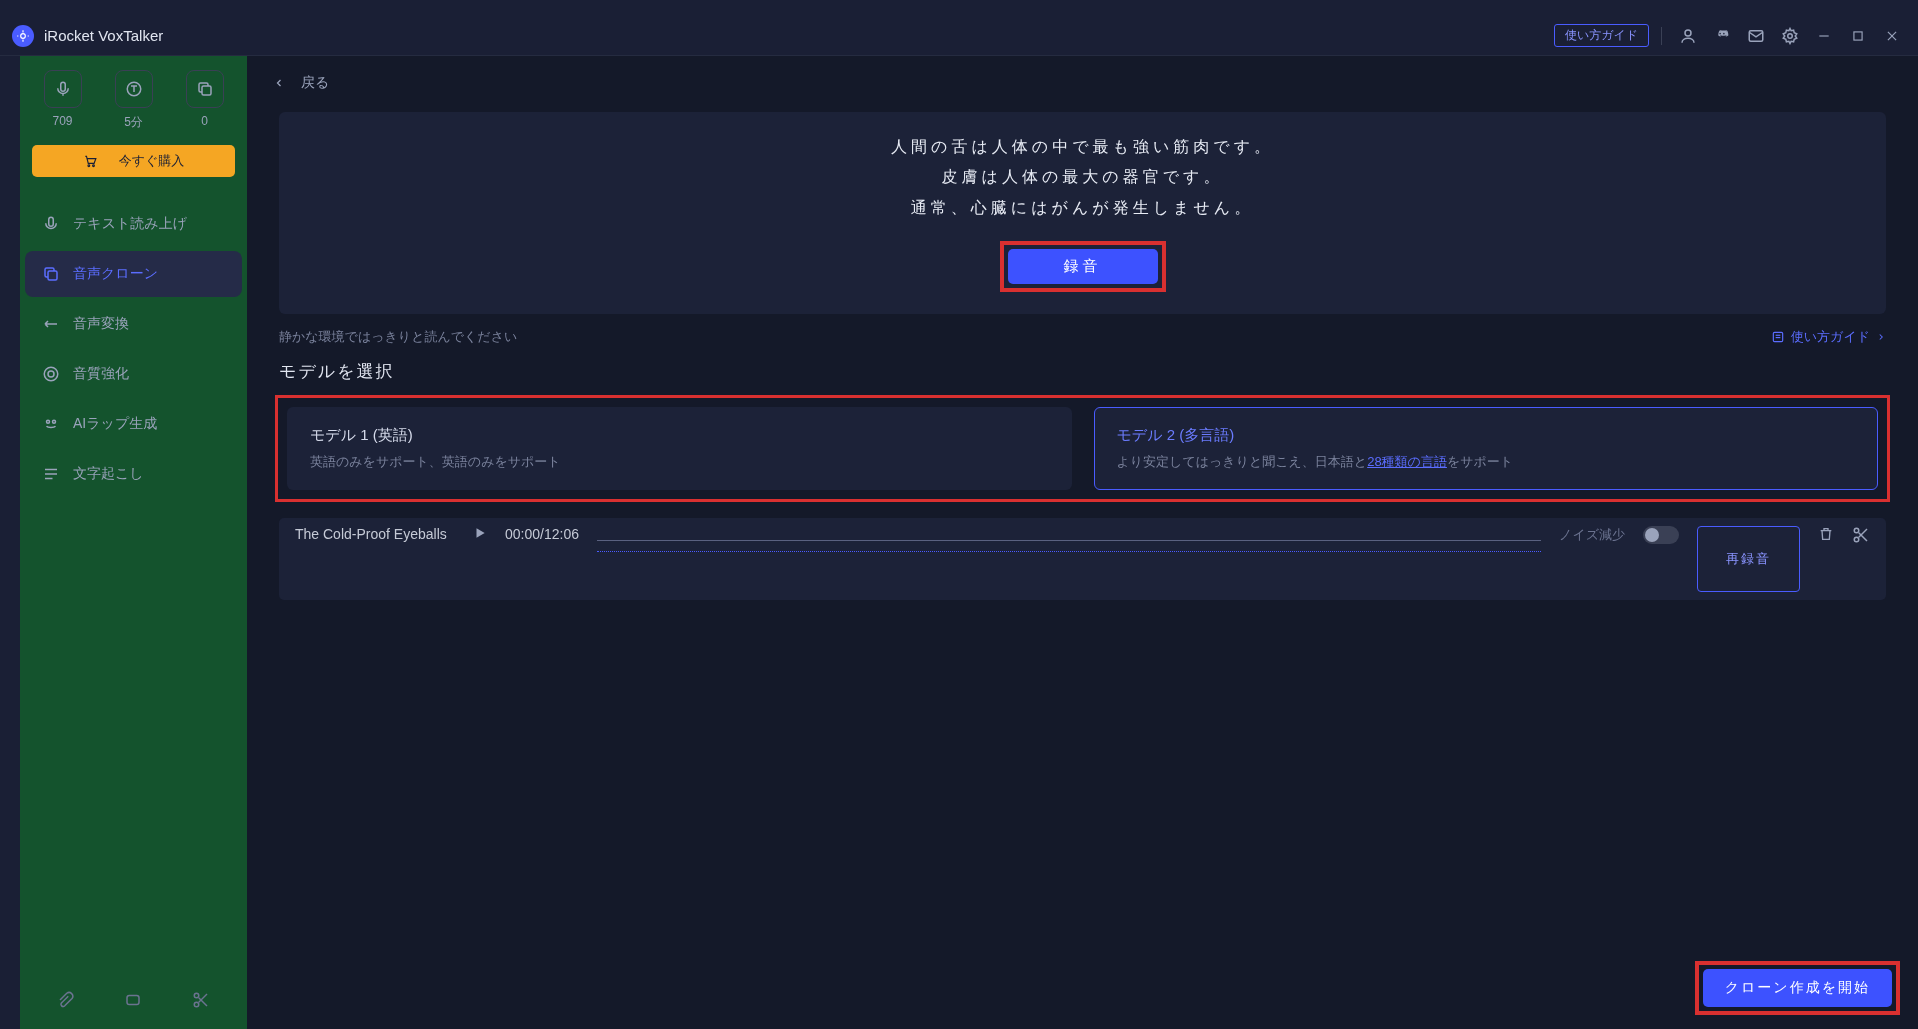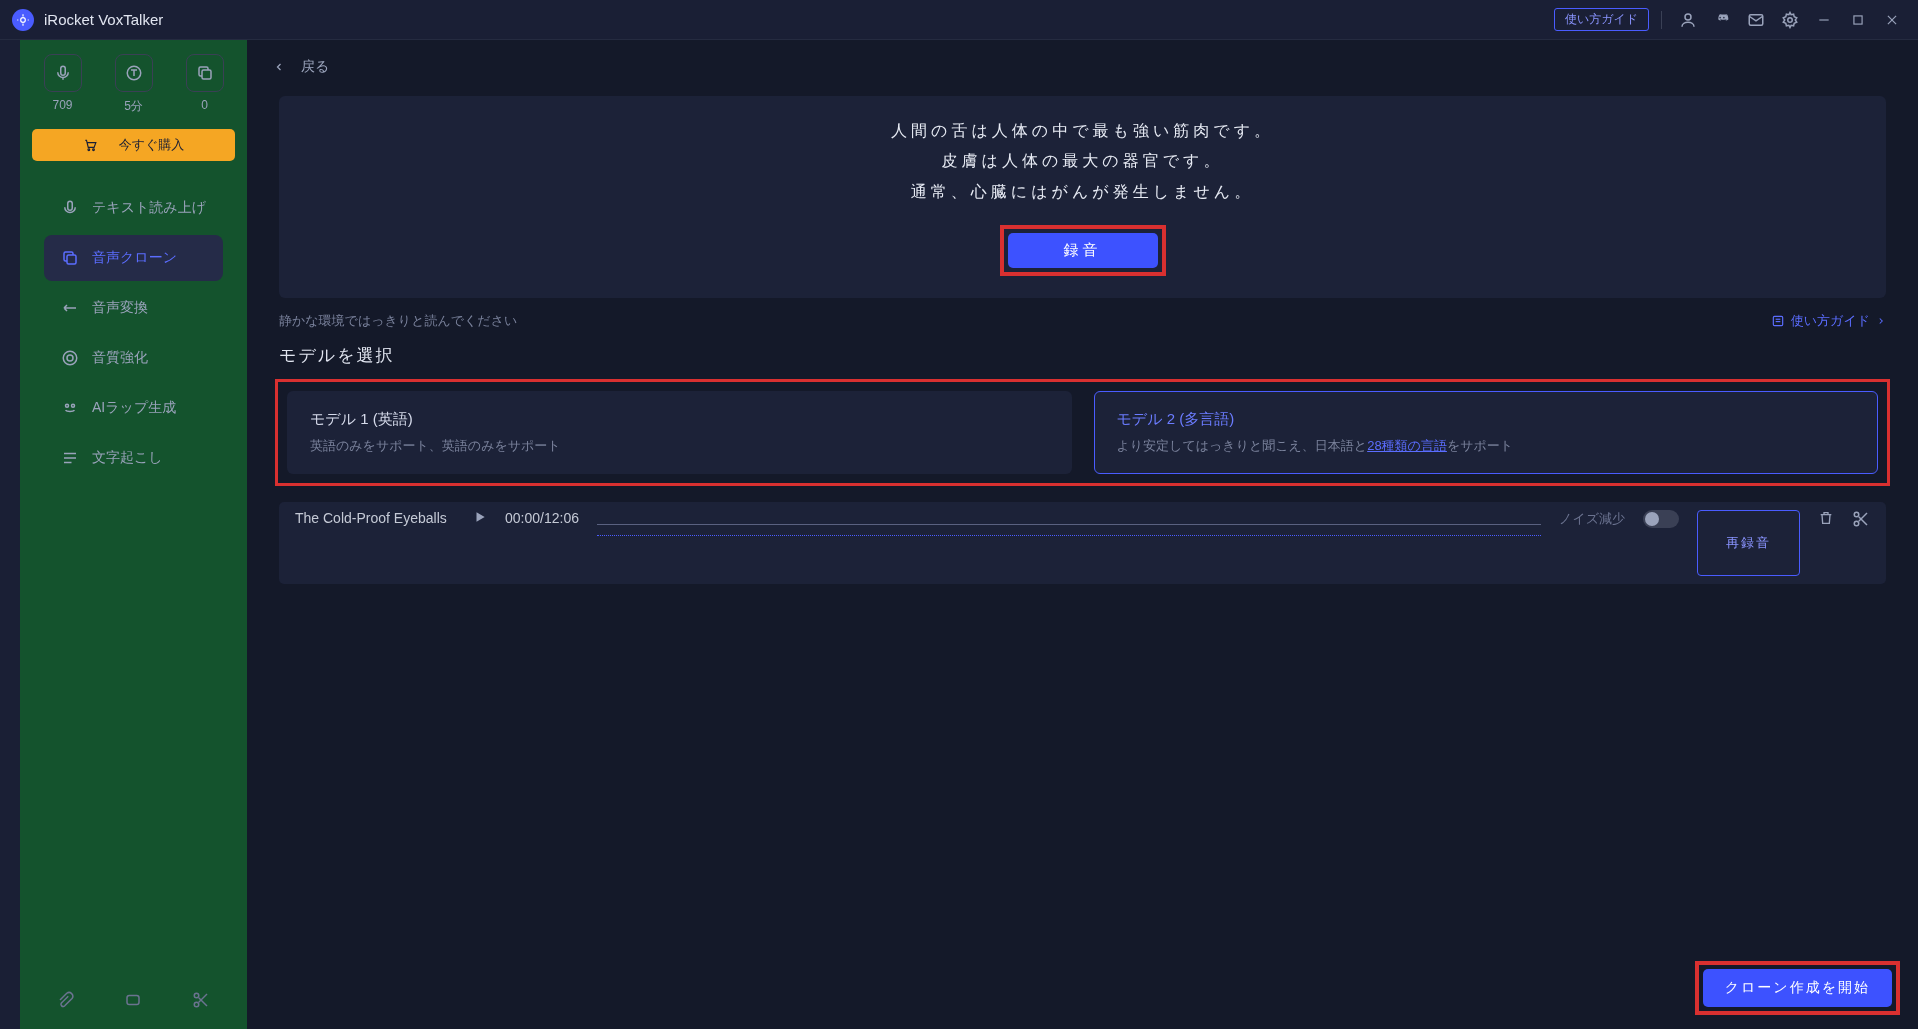--- a/index.html
+++ b/index.html
@@ -14,20 +14,21 @@
       flex-direction: column;
     }
     .titlebar {
       height: 40px;
       background: #1a1f35;
       display: flex;
       align-items: center;
       justify-content: space-between;
       padding: 0 12px;
       border-bottom: 1px solid #252b40;
+      margin-top: 16px;
     }
     .titlebar-left { display: flex; align-items: center; gap: 10px; }
     .app-logo {
       width: 22px; height: 22px;
       background: #4a5cff;
       border-radius: 50%;
       display: flex; align-items: center; justify-content: center;
       font-size: 12px; color: #fff;
     }
     .app-title { font-size: 15px; color: #e1e5f0; font-weight: 500; }
@@ -85,21 +86,21 @@
       border-radius: 5px;
       padding: 7px;
       font-size: 13px;
       font-weight: 500;
       cursor: pointer;
       display: flex;
       align-items: center;
       justify-content: center;
       gap: 22px;
     }
-    .sidebar-nav { display: flex; flex-direction: column; gap: 4px; padding: 10px 24px; }
+    .sidebar-nav { display: flex; flex-direction: column; gap: 4px; padding: 10px 5px; }
     .nav-item {
       display: flex; align-items: center; gap: 12px;
       padding: 14px 16px;
       border-radius: 8px;
       color: #9aa3bb;
       font-size: 14px;
       cursor: pointer;
     }
     .nav-item.active {
       background: #252b48;

